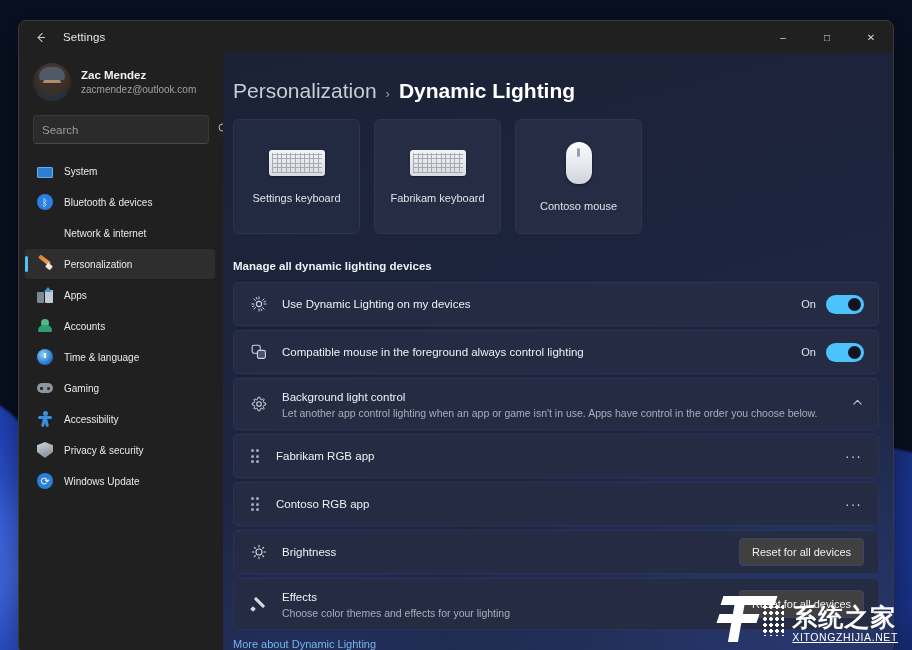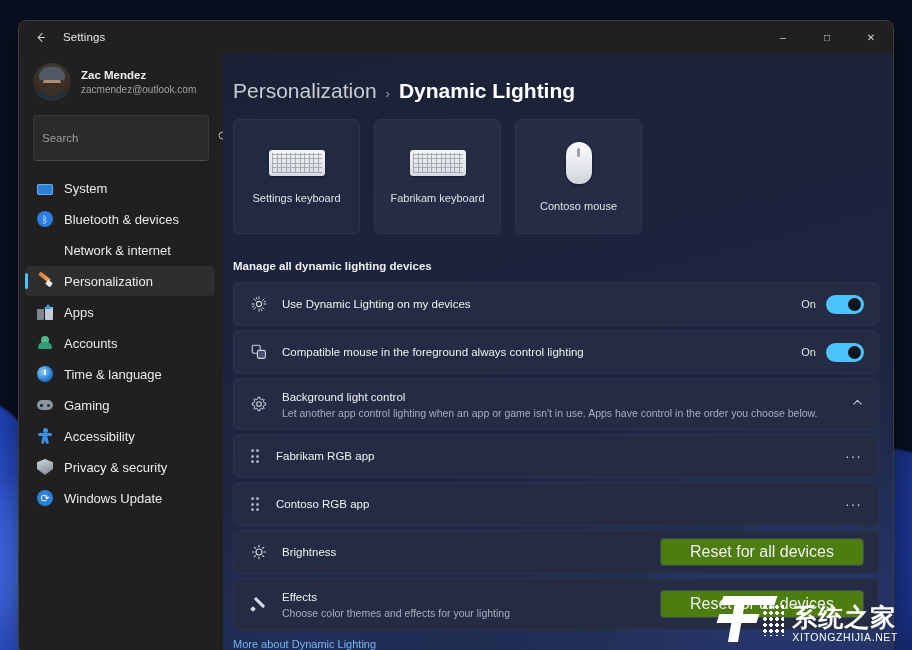--- a/index.html
+++ b/index.html
@@ -123,21 +123,21 @@
   #avatar .body {
     position: absolute; left: 2px; bottom: -4px; width: 34px; height: 14px;
     border-radius: 10px; background: #26303c;
   }
   .acct-text { min-width: 0; }
   #acct-name { font-size: 11.5px; color: #f0f0f0; font-weight: 700; line-height: 15px; }
   #acct-mail { font-size: 10px; color: #a0a0a0; line-height: 14px; }
 
   #search-wrap {
     margin: 2px 8px 12px 8px;
-    height: 46px;
+    height: 29px;
     background: #2b2b2b;
     border: 1px solid #393939;
     border-bottom-color: #4a4a4a;
     border-radius: 4px;
     display: flex; align-items: center;
     padding: 0 8px;
     gap: 17px;
   }
   #search-input {
     flex: 1; background: transparent; border: 0; outline: none;
@@ -153,21 +153,21 @@
     padding: 0 10px 0 12px;
     border-radius: 4px;
     position: relative;
     cursor: default;
   }
   .nav-item.active { background: #2e2e2e; }
   .nav-item.active::before {
     content: ""; position: absolute; left: 0; top: 7px;
     width: 3px; height: 16px; border-radius: 2px; background: #4cc2ff;
   }
-  .nav-label { font-size: 13px; color: #eaeaea; }
+  .nav-label { font-size: 10px; color: #eaeaea; }
   .nav-ico { width: 16px; height: 16px; flex: 0 0 16px; position: relative; }
 
   
   .ic-system { background: #2d7fd3; border-radius: 2px; height: 11px; margin-top: 3px;
                box-shadow: inset 0 0 0 1px #5fb0ef; }
   .ic-bt { background: #2b7fe0; border-radius: 50%; color: #fff; font-size: 10px;
            display: flex; align-items: center; justify-content: center; }
   .ic-net {
     width: 16px; height: 10px; margin-top: 4px;
     background: #2fa7c8; border-radius: 14px 14px 3px 3px;
@@ -309,27 +309,27 @@
   .chev { color: #c6cad3; font-size: 12px; }
   .drag-dots {
     width: 14px; height: 16px; flex: 0 0 14px; margin-right: 14px;
     display: grid; grid-template-columns: 3px 3px; grid-template-rows: 3px 3px 3px;
     gap: 2.5px; align-content: center; justify-content: center;
   }
   .drag-dots i { background: #a6abb7; border-radius: 50%; display: block; width: 3px; height: 3px; }
   .ellipsis { color: #cbd0da; font-size: 14px; letter-spacing: 1px; padding: 0 2px; }
 
   .reset-btn {
-    background: #4d7c0f;
+    background: #404040;
     border: 1px solid #3a4463;
     border-radius: 4px;
     color: #eef0f4;
-    font-size: 16px;
+    font-size: 11px;
     font-family: inherit;
-    padding: 6px 29px;
+    padding: 6px 12px;
     line-height: 14px;
   }
 
   #footer-link {
     margin: 18px 0 0 10px;
     font-size: 11px; color: #74b5ef; text-decoration: none;
   }
 
   
   .pencil { position: relative; width: 16px; height: 16px; }
@@ -363,21 +363,21 @@
     position: absolute; left: 16px; top: 4px; width: 10px; height: 46px;
     background: #fff; transform: skewX(-10deg);
   }
   #wm-mark .dots {
     position: absolute; right: 2px; top: 12px; width: 22px; height: 32px;
     background-image: radial-gradient(#fff 43%, transparent 45%);
     background-size: 6px 6px;
   }
   #wm-text { display: flex; flex-direction: column; align-items: flex-start; }
   #wm-cn { color: #fff; font-size: 25px; font-weight: 700; line-height: 27px; letter-spacing: 1px; }
-  #wm-en { color: #fff; font-size: 10.5px; letter-spacing: .6px; line-height: 13px; }
+  #wm-en { color: #fff; font-size: 10.5px; letter-spacing: .6px; line-height: 13px; text-decoration: underline; }
 </style>
 </head>
 <body>
 
 <div id="desktop">
   <div class="swoosh sw1"></div>
   <div class="swoosh sw2"></div>
   <div class="swoosh sw3"></div>
   <div class="swoosh sw4"></div>
   <div class="streak"></div>

